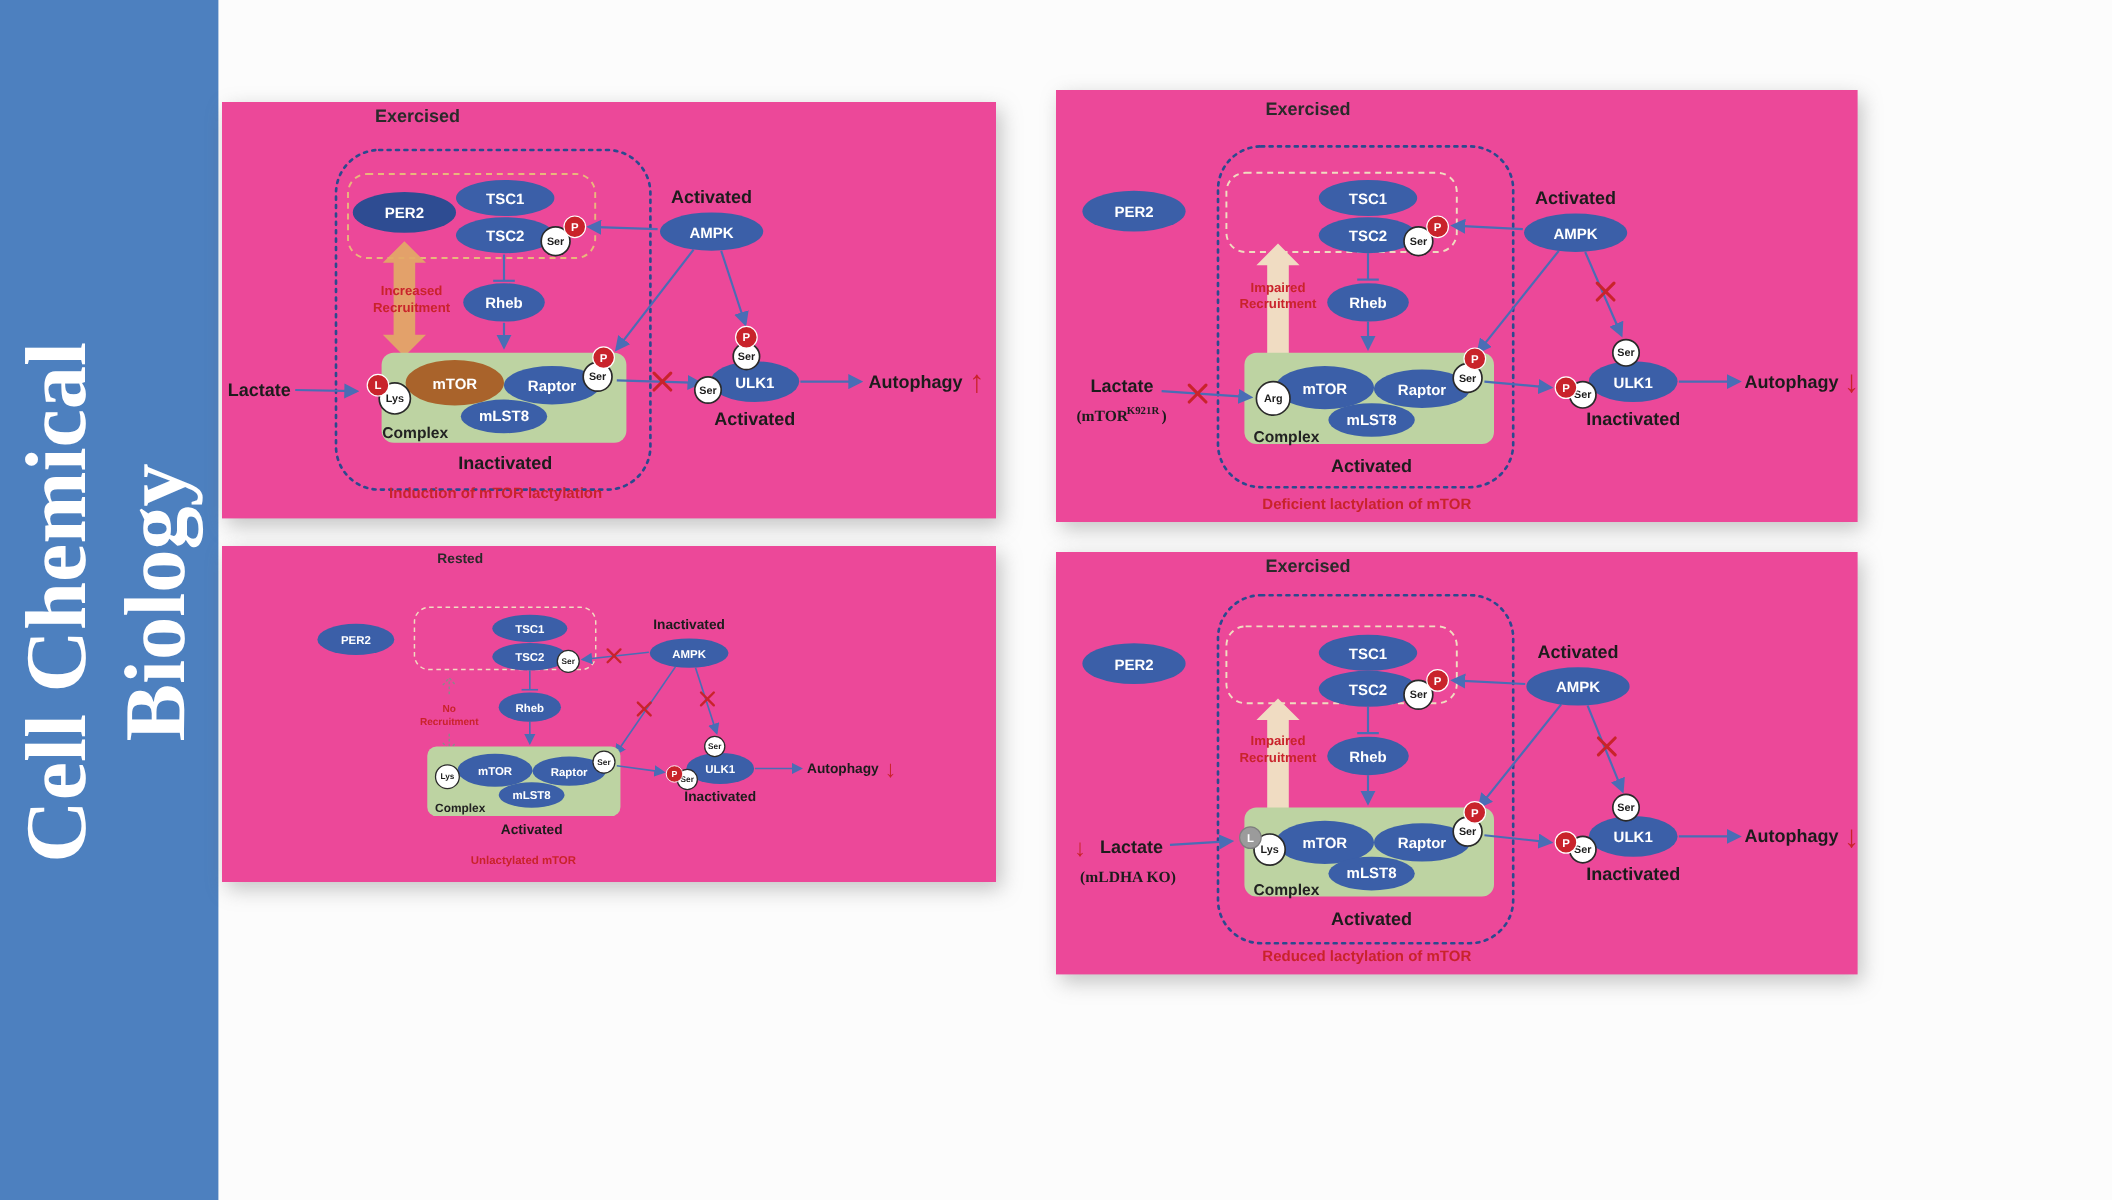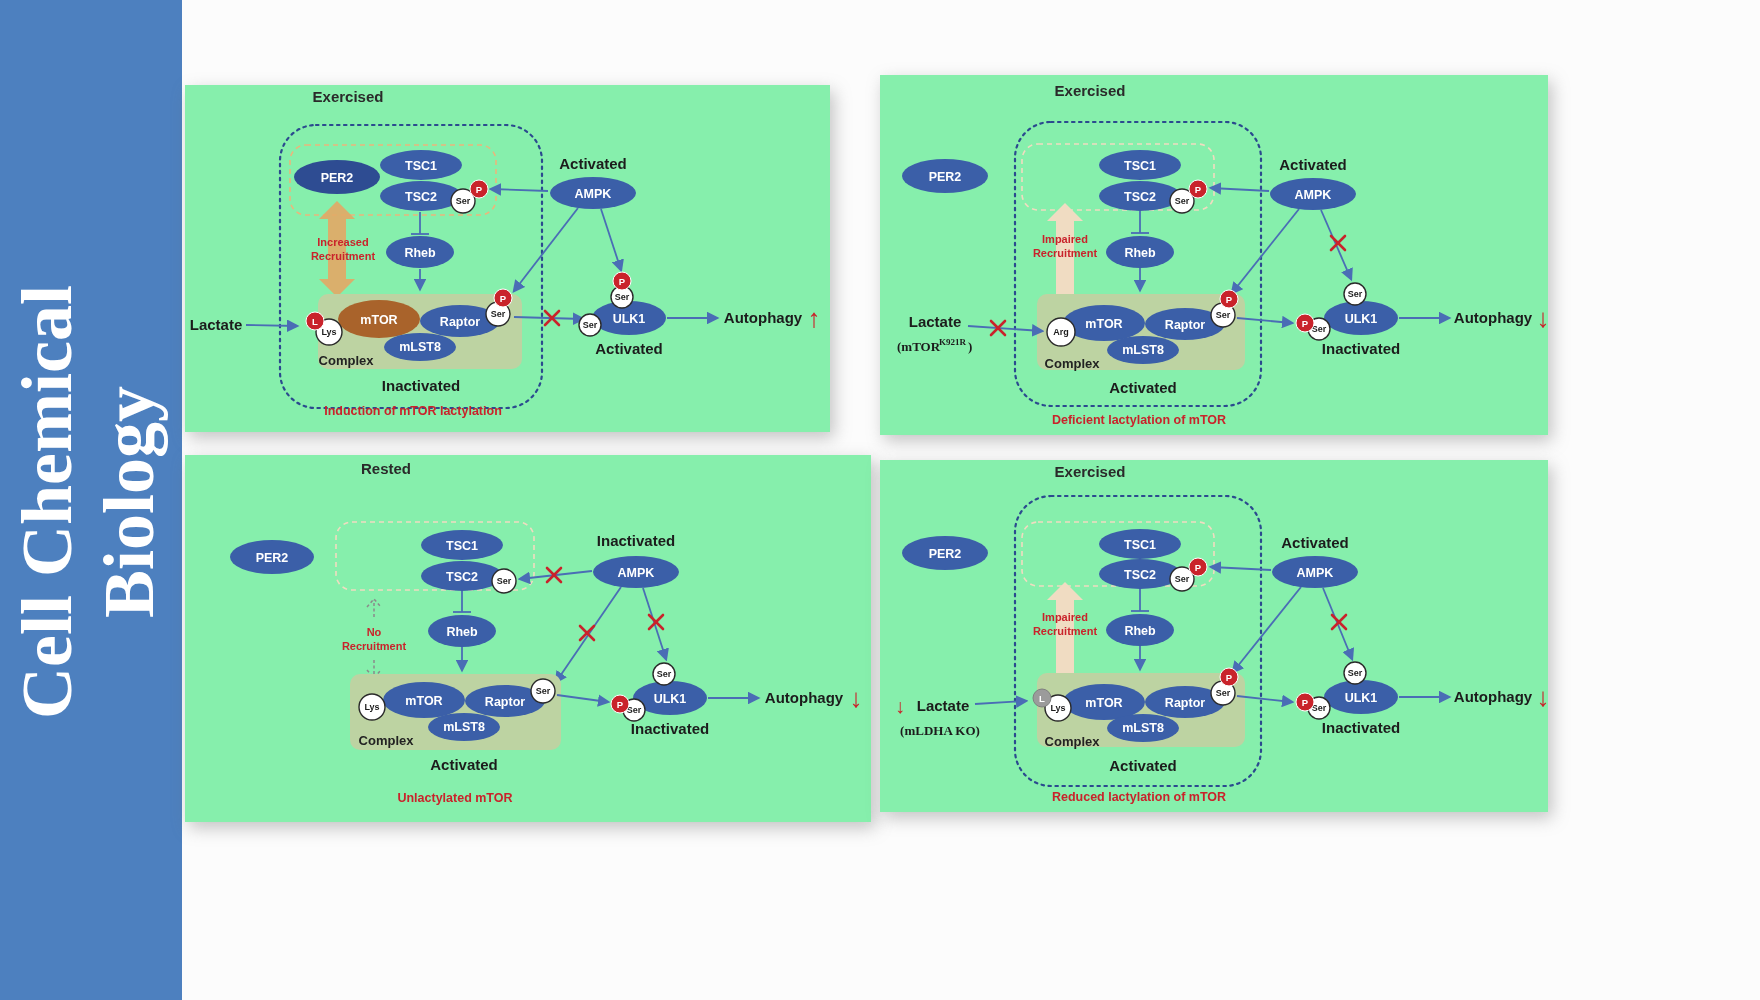--- a/index.html
+++ b/index.html
@@ -7,24 +7,24 @@
     width:1760px;height:1000px;position:relative;overflow:hidden;
     background:#fcfcfc;font-family:"Liberation Sans",sans-serif;
   }
   .sidebar{position:absolute;left:0;top:0;width:182px;height:1000px;background:#4d80bf;}
   .journal-title{
     position:absolute;left:88px;top:502px;
     transform:translate(-50%,-50%) rotate(-90deg);
     color:#ffffff;font-family:"Liberation Serif","DejaVu Serif",serif;
     font-weight:700;font-size:72px;line-height:1.14;text-align:center;white-space:nowrap;
   }
-  .panel{position:absolute;background:#86efac;box-shadow:4px 6px 16px rgba(110,110,110,0.40);}
+  .panel{position:absolute;background:#ec4899;box-shadow:4px 6px 16px rgba(110,110,110,0.40);}
   #panel-1{left:185px;top:85px;width:645px;height:347px;}
   #panel-2{left:880px;top:75px;width:668px;height:360px;}
-  #panel-3{left:185px;top:455px;width:645px;height:367px;padding-left:41px;}
+  #panel-3{left:185px;top:455px;width:645px;height:280px;}
   #panel-4{left:880px;top:460px;width:668px;height:352px;}
   .panel svg{display:block;width:100%;height:100%;}
 
   svg text{font-family:"Liberation Sans",sans-serif;}
   .panel-title{font-size:15px;font-weight:bold;fill:#2a2a2a;text-anchor:middle;}
   .state{font-size:15px;font-weight:bold;fill:#1c1c1c;text-anchor:middle;}
   .biglabel{font-size:15px;font-weight:bold;fill:#1c1c1c;text-anchor:middle;}
   .complexlabel{font-size:13px;font-weight:bold;fill:#222;text-anchor:middle;}
   .nl{font-size:12.5px;font-weight:bold;fill:#ffffff;text-anchor:middle;}
   .sm{font-size:9px;font-weight:bold;fill:#1c1c1c;text-anchor:middle;}

